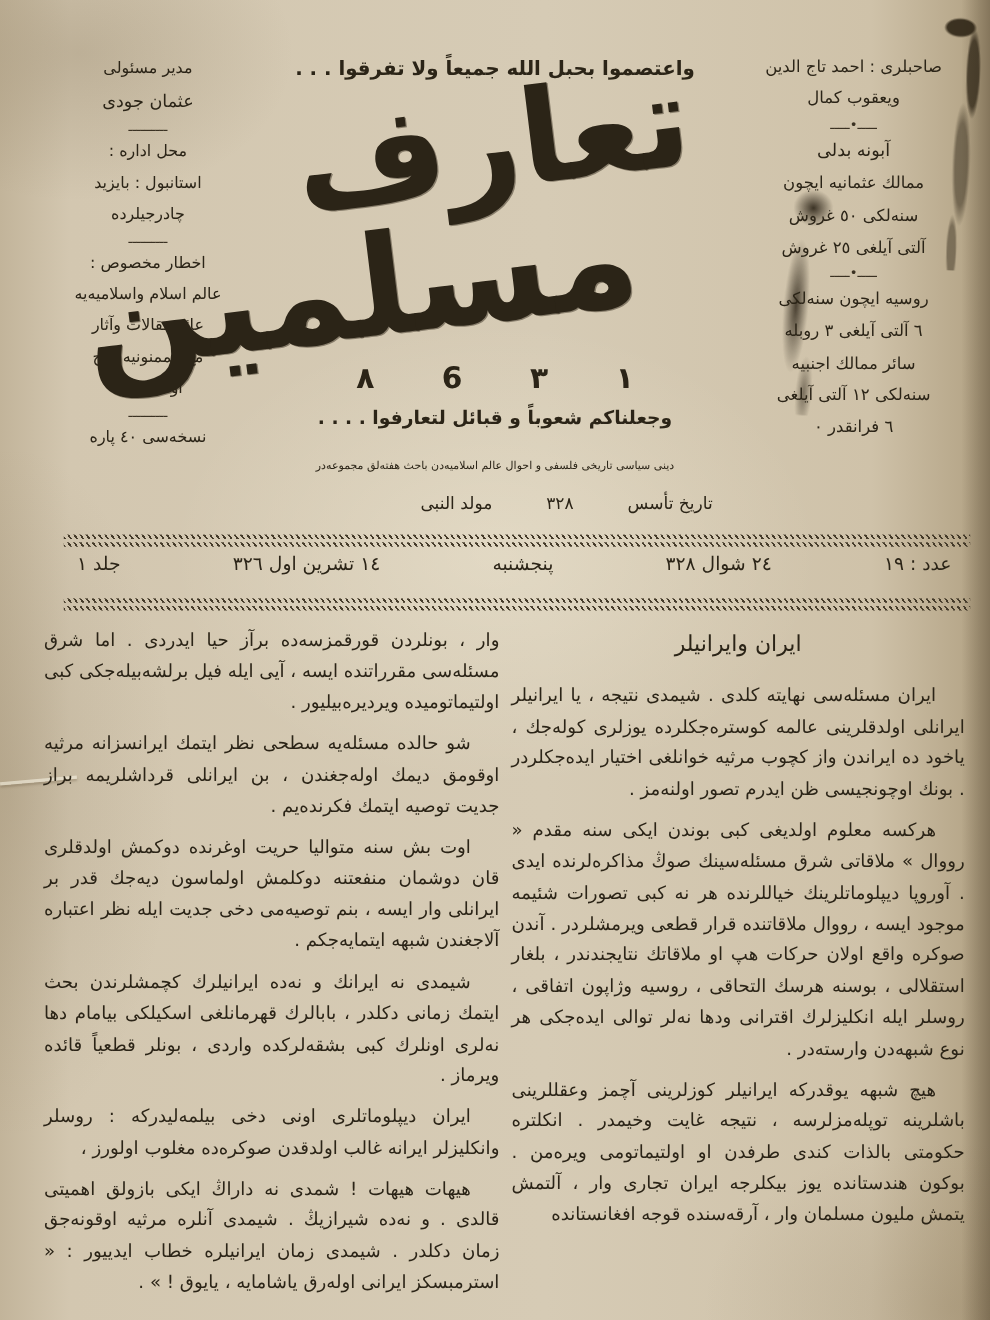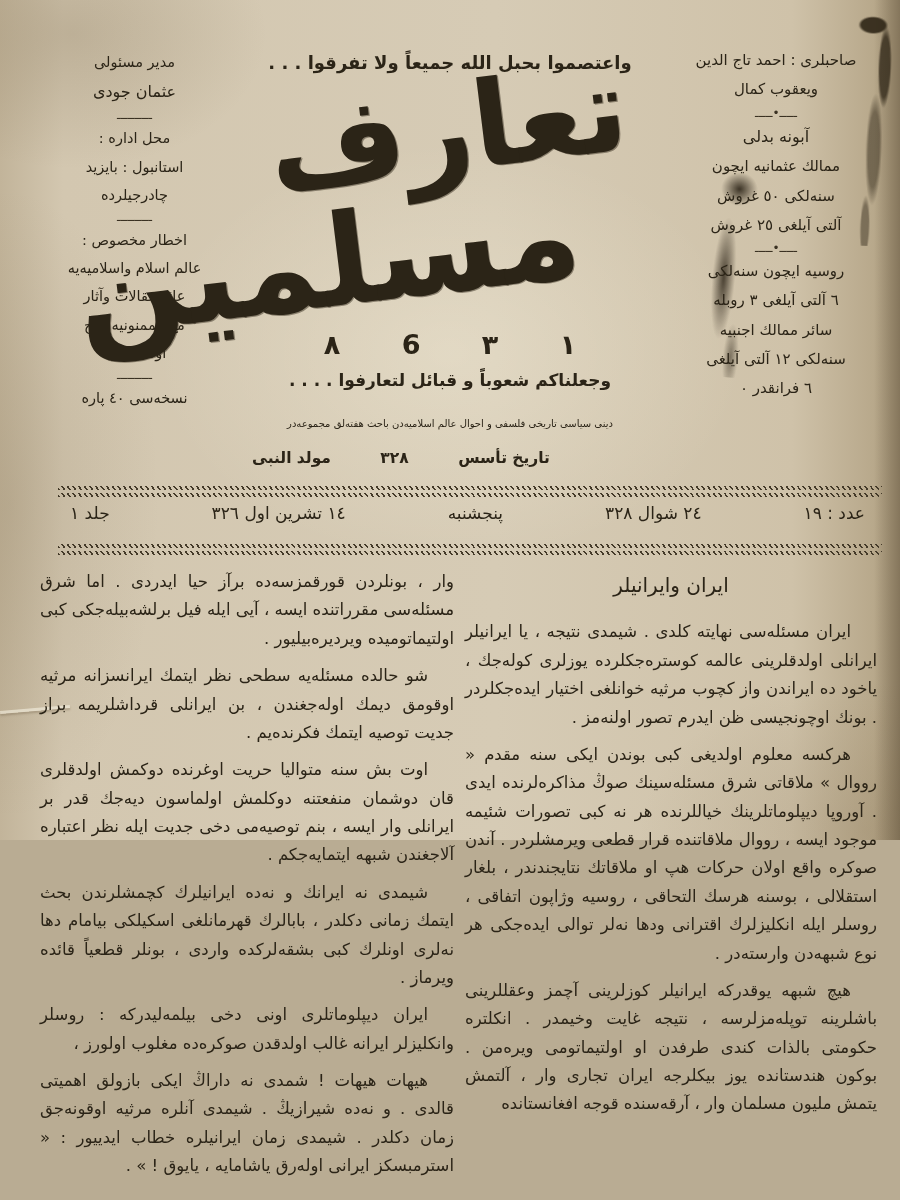--- a/index.html
+++ b/index.html
@@ -2,21 +2,21 @@
 <html><head>
 <meta charset="utf-8">
 <style>
   html,body{margin:0;padding:0;}
   body{
     width:900px;height:1200px;overflow:hidden;
     background:#b9ac93;
     font-family:"DejaVu Sans",sans-serif;
   }
   .page{
-    position:relative;width:900px;height:840px;
+    position:relative;width:900px;height:1200px;
     color:#2b2417;
     background:
       radial-gradient(ellipse 420px 300px at 50% 42%, rgba(255,250,232,.30), transparent 70%),
       radial-gradient(ellipse 260px 180px at 8% 4%, rgba(110,92,62,.22), transparent 75%),
       radial-gradient(ellipse 200px 420px at 1% 60%, rgba(120,102,72,.18), transparent 75%),
       radial-gradient(ellipse 300px 200px at 96% 99%, rgba(120,100,68,.20), transparent 75%),
       linear-gradient(90deg,#c2b49a 0%,#d3c7b0 7%,#d6cbb5 55%,#cfc2a9 88%,#b3a385 99%),
       #cfc3ab;
   }
   
@@ -48,21 +48,21 @@
   .verse-top{font-size:18px;font-weight:bold;letter-spacing:.5px;}
   .callig{position:relative;height:258px;margin-top:4px;transform:rotate(-7deg);}
   .callig-w1{position:absolute;right:58px;top:-6px;font-size:118px;font-weight:bold;line-height:1;
     letter-spacing:-4px;text-shadow:1px 1px 0 rgba(40,32,18,.45);}
   .callig-w2{position:absolute;right:120px;top:108px;font-size:126px;font-weight:bold;line-height:1;
     letter-spacing:-5px;text-shadow:1px 1px 0 rgba(40,32,18,.45);}
   .year-numerals{font-size:27px;font-weight:bold;word-spacing:52px;margin-top:-6px;}
   .verse-bottom{font-size:17px;font-weight:bold;margin-top:10px;}
   .subtitle-block{position:absolute;left:130px;top:418px;width:640px;direction:rtl;text-align:center;
     font-size:10px;}
-  .founded{position:absolute;left:230px;top:449px;width:440px;direction:rtl;text-align:left;font-size:15.5px;font-weight:bold;}
+  .founded{position:absolute;left:230px;top:449px;width:440px;direction:rtl;text-align:right;font-size:15.5px;}
   .founded span{display:inline-block;margin:0 22px;}
   
   .rule{position:absolute;left:58px;right:18px;}
   .zig{height:4px;margin-bottom:3px;
     background:repeating-linear-gradient(55deg,#443a29 0 1.6px,rgba(0,0,0,0) 1.6px 4.6px);}
   .rule-top{top:486px;}
   .rule-bottom{top:544px;}
   .dateline{position:absolute;left:70px;right:35px;top:503px;direction:rtl;
     display:flex;justify-content:space-between;align-items:center;font-size:17px;}
   

